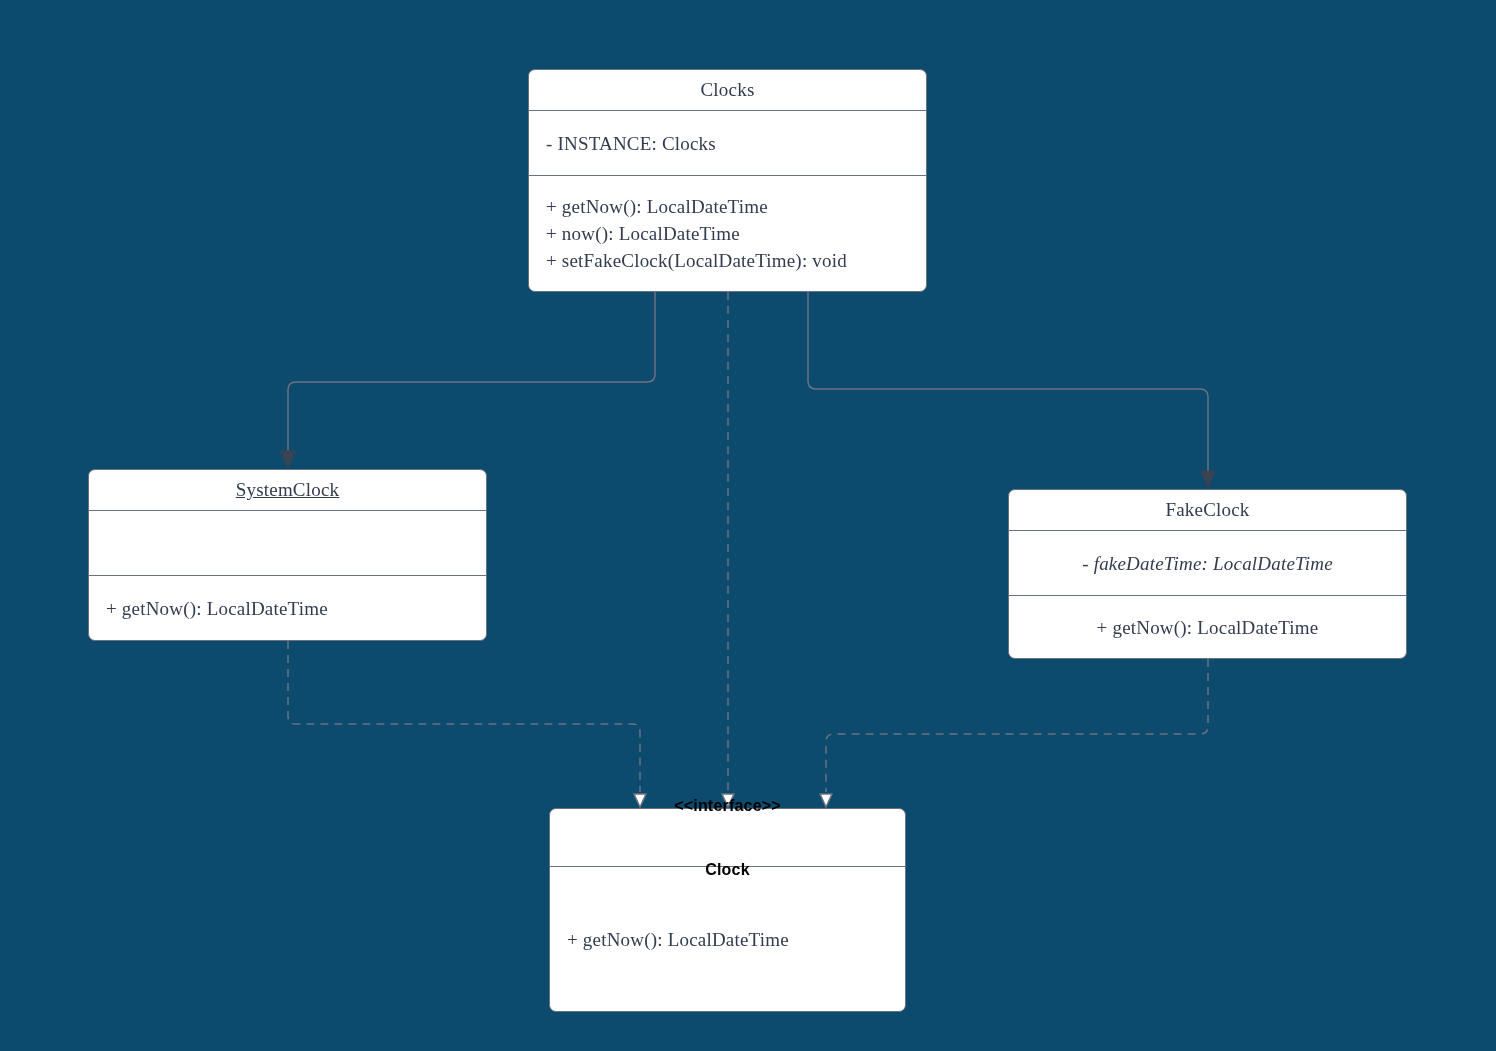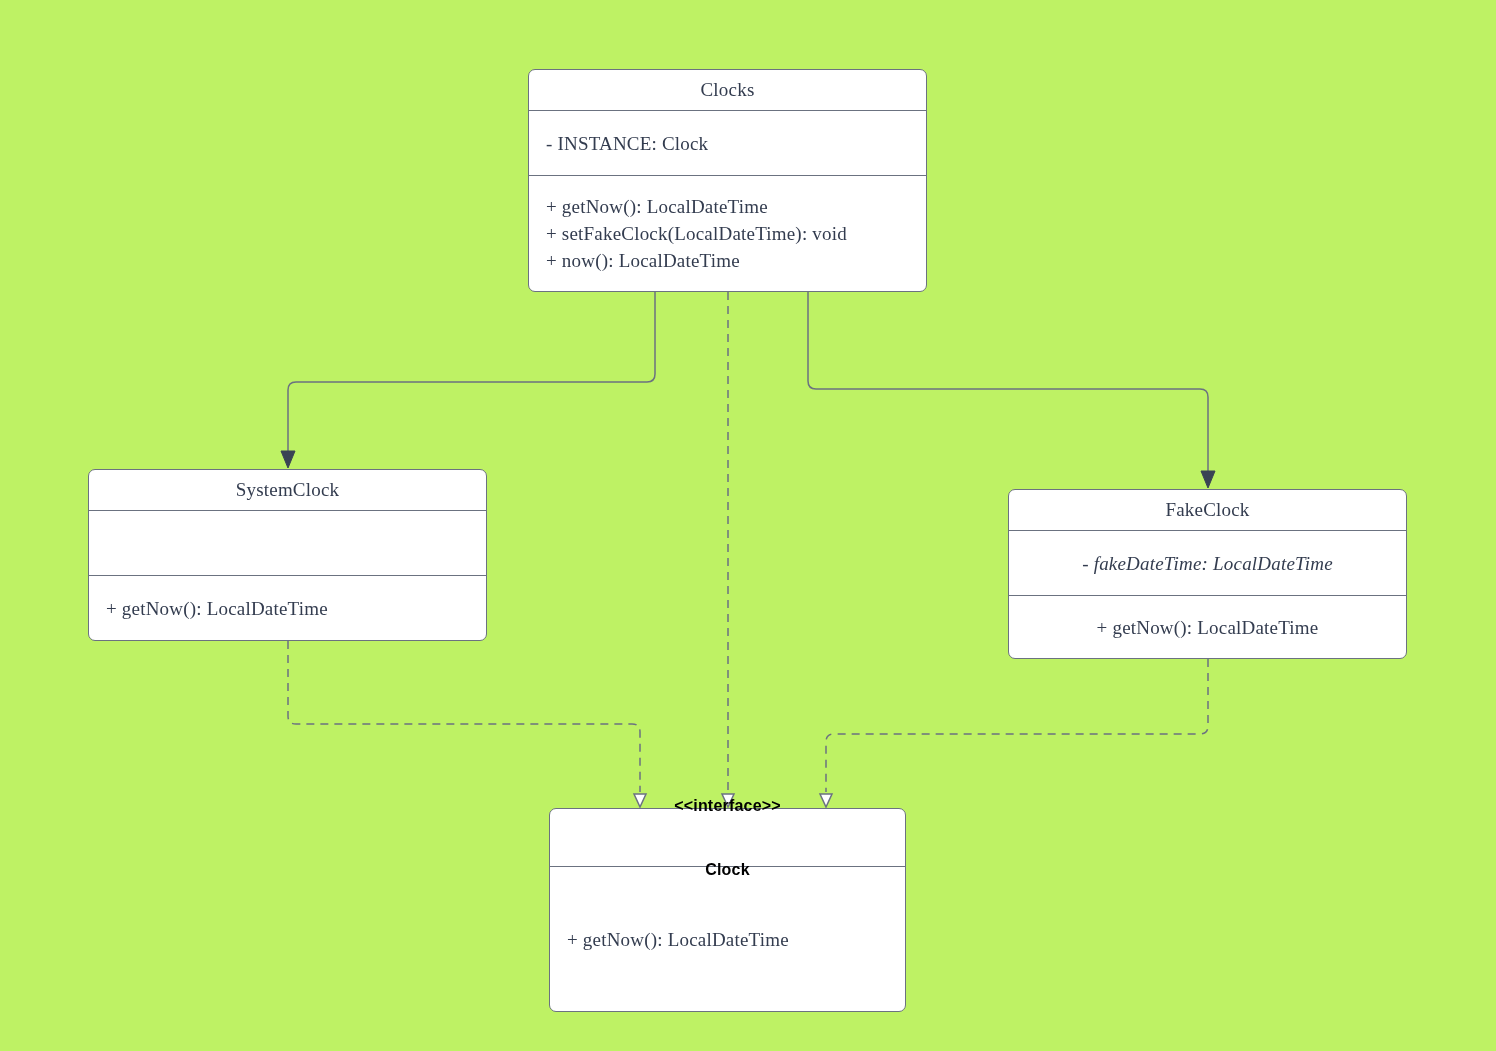--- a/index.html
+++ b/index.html
@@ -3,21 +3,21 @@
 <meta charset="utf-8">
 <style>
   * { margin: 0; padding: 0; box-sizing: border-box; }
   html, body { background: #ffffff; }
   body { font-family: "Liberation Serif", serif; }
 
   .canvas {
     position: relative;
     width: 1496px;
     height: 1051px;
-    background: #bef264;
+    background: #0c4a6e;
     overflow: hidden;
   }
 
   .connectors {
     position: absolute;
     left: 0; top: 0;
     width: 1496px; height: 1051px;
   }
 
   .uml-class {
@@ -95,31 +95,31 @@
     <path d="M728 292 L728 792" fill="none" stroke="#6b7280" stroke-width="1.5" stroke-dasharray="8,6"></path>
     <polygon points="722,794 734,794 728,807" fill="#ffffff" stroke="#6b7280" stroke-width="1.5"></polygon>
 
     <path d="M1208 659 L1208 726 Q1208 734 1200 734 L834 734 Q826 734 826 742 L826 792" fill="none" stroke="#6b7280" stroke-width="1.5" stroke-dasharray="8,6"></path>
     <polygon points="820,794 832,794 826,807" fill="#ffffff" stroke="#6b7280" stroke-width="1.5"></polygon>
   </svg>
 
   <div class="uml-class" style="left:528px; top:69px; width:399px; height:223px;">
     <div class="uml-title" style="height:41px;">Clocks</div>
     <div class="uml-section" style="height:65px;">
-      <div class="uml-row">- INSTANCE: Clock</div>
+      <div class="uml-row">- INSTANCE: Clocks</div>
     </div>
     <div class="uml-section last">
       <div class="uml-row">+ getNow(): LocalDateTime</div>
+      <div class="uml-row">+ now(): LocalDateTime</div>
       <div class="uml-row">+ setFakeClock(LocalDateTime): void</div>
-      <div class="uml-row">+ now(): LocalDateTime</div>
     </div>
   </div>
 
   <div class="uml-class" style="left:88px; top:469px; width:399px; height:172px;">
-    <div class="uml-title" style="height:41px;">SystemClock</div>
+    <div class="uml-title" style="height:41px;text-decoration:underline;">SystemClock</div>
     <div class="uml-section" style="height:65px;"></div>
     <div class="uml-section last">
       <div class="uml-row">+ getNow(): LocalDateTime</div>
     </div>
   </div>
 
   <div class="uml-class" style="left:1008px; top:489px; width:399px; height:170px;text-align:center;">
     <div class="uml-title" style="height:41px;">FakeClock</div>
     <div class="uml-section" style="height:65px;font-style:italic;">
       <div class="uml-row">- fakeDateTime: LocalDateTime</div>

